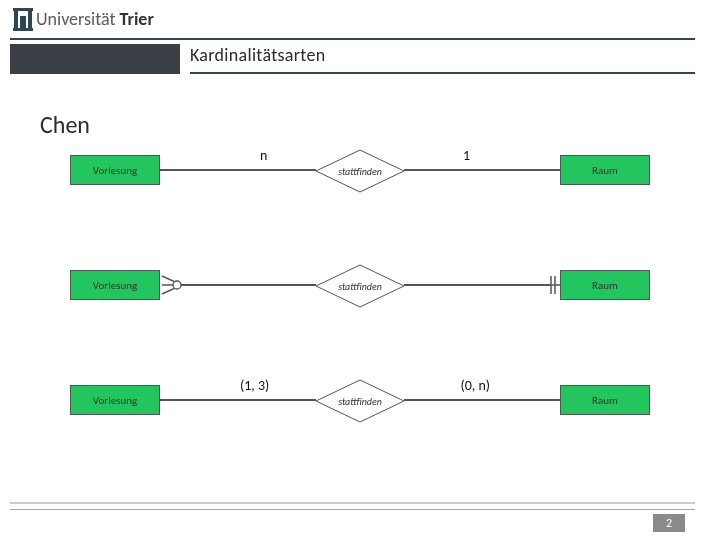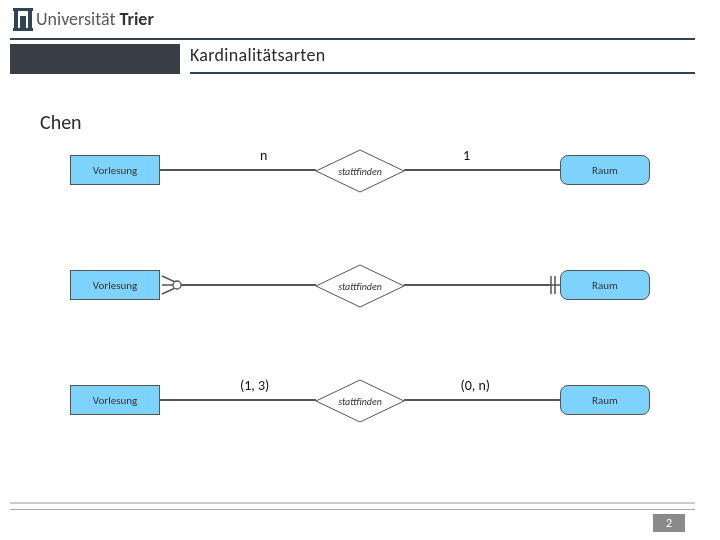--- a/index.html
+++ b/index.html
@@ -62,46 +62,46 @@
   }
   .title-text {
     font-size: 18px;
     color: #2b2b2b;
     letter-spacing: 0.3px;
   }
   
   .section-label {
     position: absolute;
     left: 40px;
-    font-size: 20px;
+    font-size: 24px;
     color: #2b2b2b;
   }
   
   .diagram-row {
     position: absolute;
     left: 70px;
     width: 580px;
     height: 52px;
   }
   .entity {
     position: absolute;
     top: 10px;
     height: 30px;
     width: 90px;
     border: 1px solid #555;
-    background: #7dd3fc;
+    background: #22c55e;
     display: flex;
     align-items: center;
     justify-content: center;
     font-size: 11px;
     color: #333;
     box-sizing: border-box;
   }
   .entity.left  { left: 0; }
-  .entity.right { right: 0; border-radius: 8px; }
+  .entity.right { right: 0; }
   .rel-diamond {
     position: absolute;
     left: 50%;
     top: 50%;
     width: 90px;
     height: 44px;
     transform: translate(-50%, -50%);
     font-style: italic;
   }
   .rel-diamond svg {

